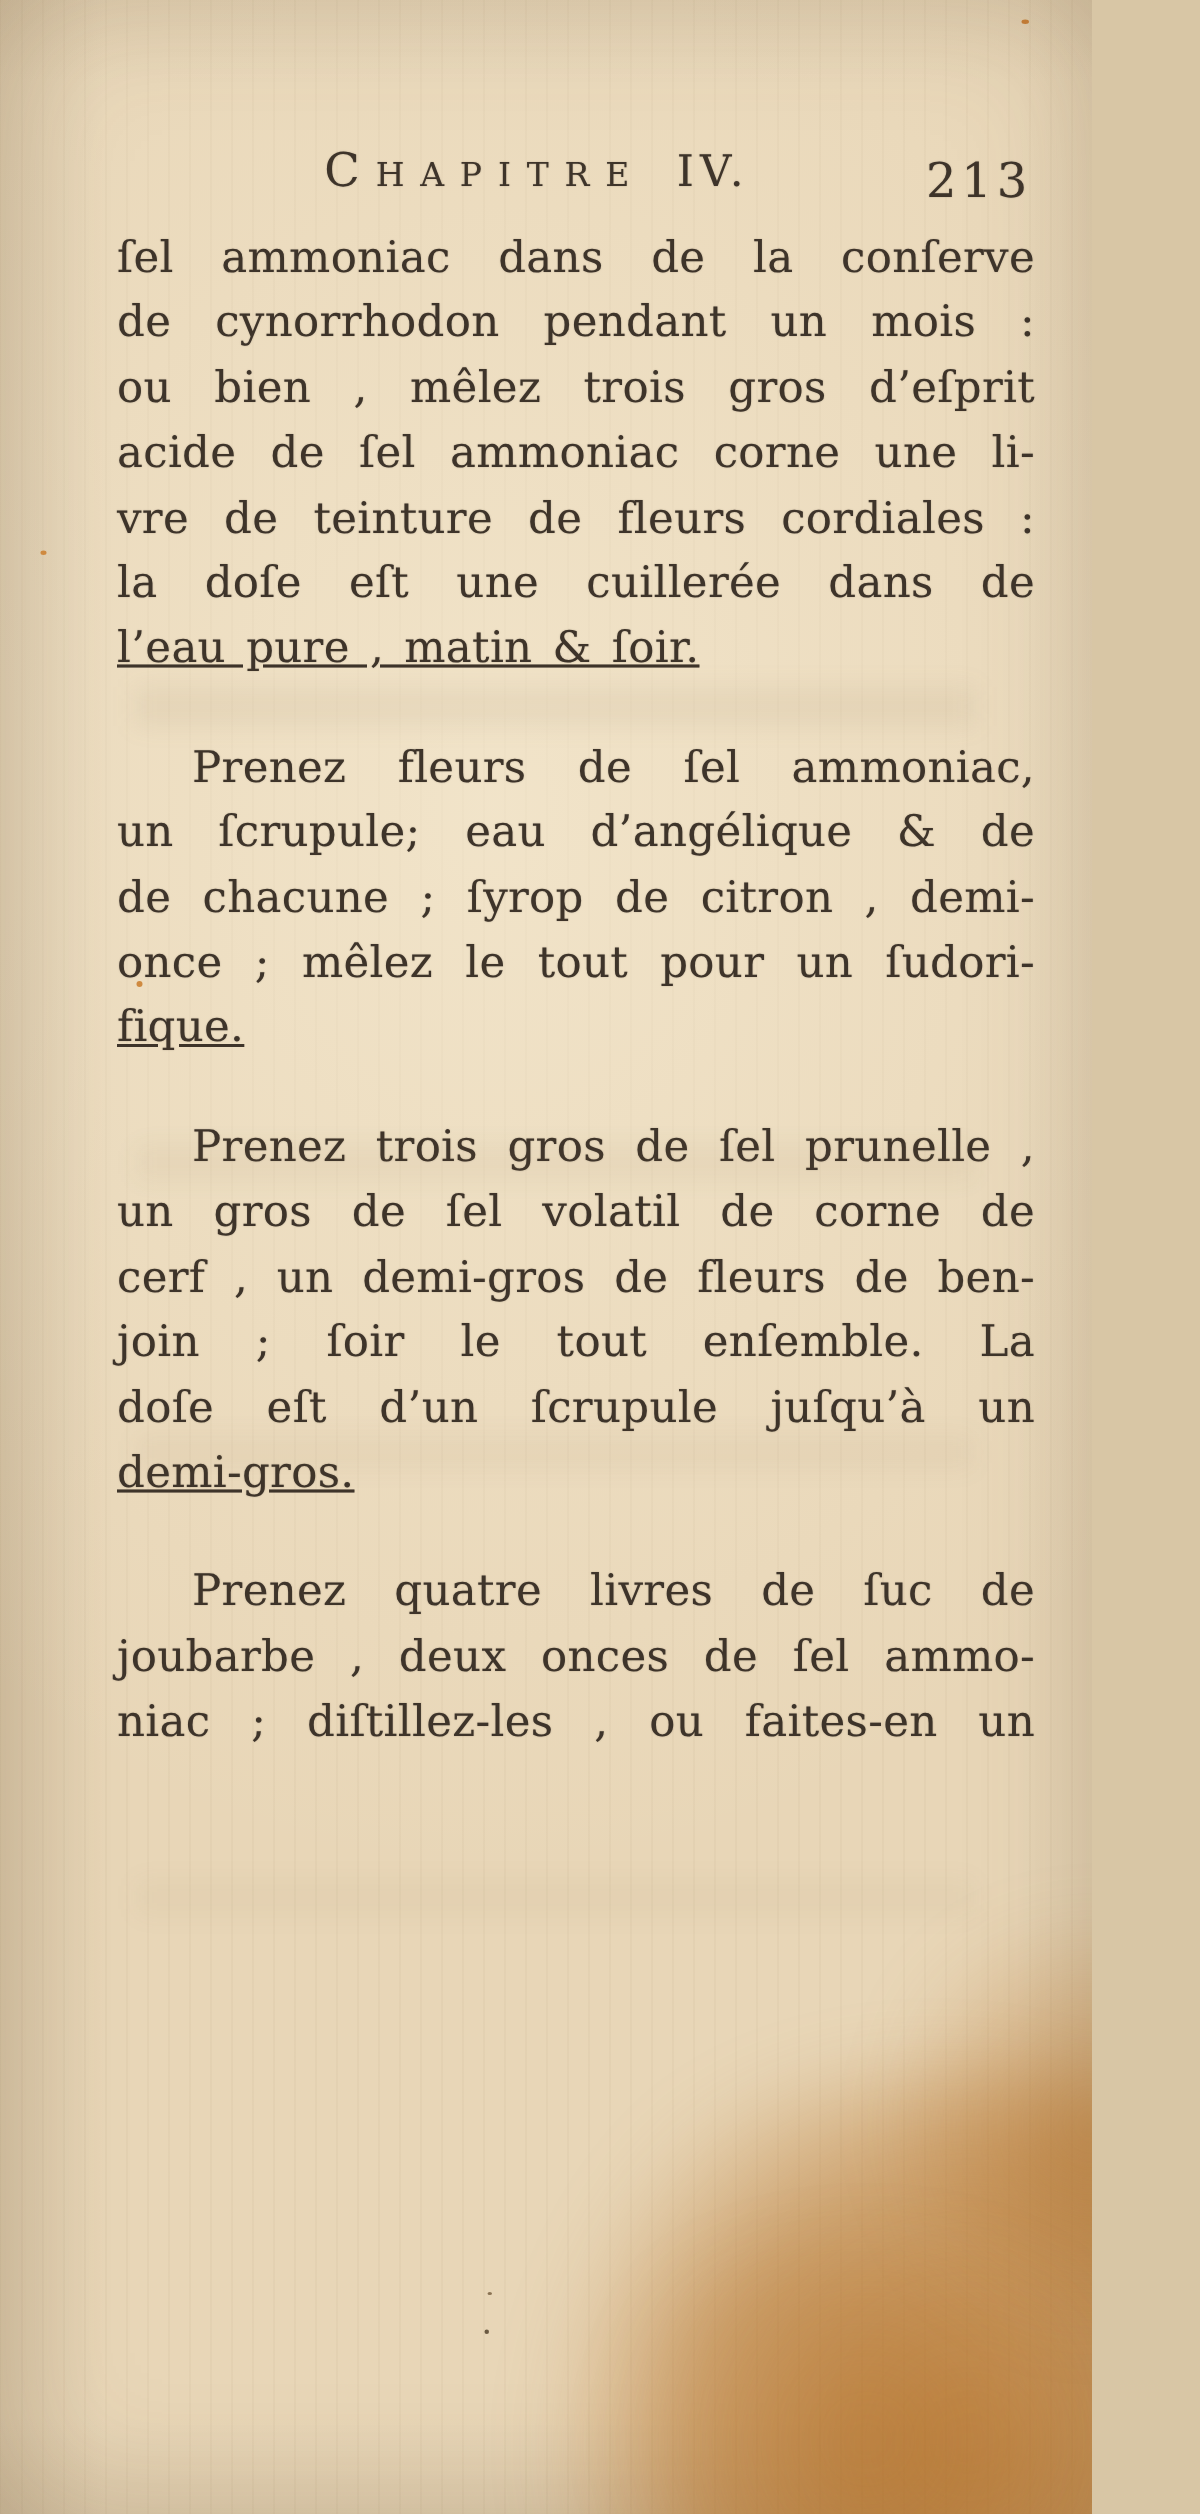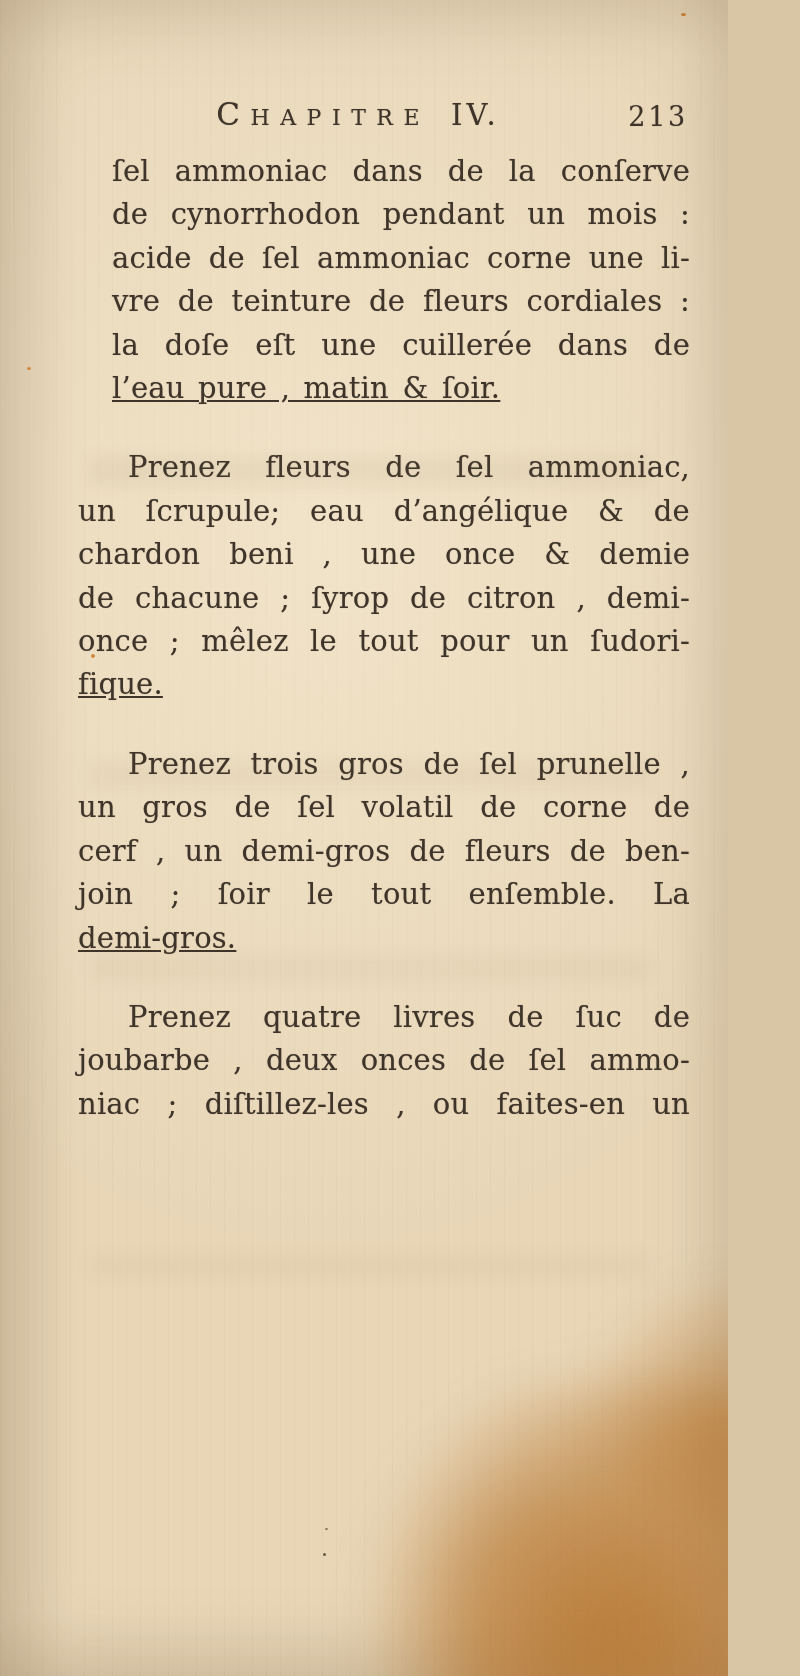--- a/index.html
+++ b/index.html
@@ -43,31 +43,31 @@
 
   .header { position:absolute; left:78px; top:96px; width:612px; height:46px; }
   .chapter-heading {
     position:absolute; left:50%; top:0;
     transform:translateX(-50%) translateX(-26px);
     white-space:nowrap;
     text-shadow: 0 0 1px rgba(62,52,42,0.35);
   }
   .chap-word { font-variant:small-caps; font-size:31px; letter-spacing:0.34em; }
   .chap-num  { font-size:29px; letter-spacing:0.14em; margin-left:0.55em; }
-  .folio { position:absolute; right:2px; top:5px; font-size:27px; letter-spacing:0.1em;
+  .folio { position:absolute; right:2px; top:5px; font-size:32px; letter-spacing:0.1em;
     text-shadow: 0 0 1px rgba(62,52,42,0.35); }
 
   .body-text {
     position:absolute; left:78px; top:150px; width:612px;
     font-size:29px; line-height:43.4px;
     word-spacing:0.14em; letter-spacing:0.2px;
     text-shadow: 0 0 1px rgba(62,52,42,0.35);
   }
   .paragraph { margin-top:36px; }
-  .paragraph:first-child { margin-top:0;margin-left:34px; }
+  .paragraph:first-child { margin-top:0; }
   .line { text-align:justify; text-align-last:justify; min-height:43.4px; }
   .line.last { text-align-last:left;text-decoration:underline; }
   .paragraph.indent .line:first-child { text-indent:50px; }
 </style>
 </head>
 <body>
 
 <div class="page">
 
   <div class="header">
@@ -75,38 +75,39 @@
       <span class="chap-word">Chapitre</span>
       <span class="chap-num">IV.</span>
     </div>
     <div class="folio">213</div>
   </div>
 
   <div class="body-text">
       <div class="paragraph">
         <div class="line">ſel ammoniac dans de la conſerve</div>
         <div class="line">de cynorrhodon pendant un mois :</div>
+        <div class="line">ou bien , mêlez trois gros d’eſprit</div>
         <div class="line">acide de ſel ammoniac corne une li-</div>
         <div class="line">vre de teinture de fleurs cordiales :</div>
         <div class="line">la doſe eſt une cuillerée dans de</div>
         <div class="line last">l’eau pure , matin &amp; ſoir.</div>
       </div>
       <div class="paragraph indent">
         <div class="line">Prenez fleurs de ſel ammoniac,</div>
         <div class="line">un ſcrupule; eau d’angélique &amp; de</div>
-        <div class="line">chardon beni , une once &amp; demie</div>
         <div class="line">de chacune ; ſyrop de citron , demi-</div>
         <div class="line">once ; mêlez le tout pour un ſudori-</div>
         <div class="line last">fique.</div>
       </div>
       <div class="paragraph indent">
         <div class="line">Prenez trois gros de ſel prunelle ,</div>
         <div class="line">un gros de ſel volatil de corne de</div>
         <div class="line">cerf , un demi-gros de fleurs de ben-</div>
         <div class="line">join ; ſoir le tout enſemble. La</div>
+        <div class="line">doſe eſt d’un ſcrupule juſqu’à un</div>
         <div class="line last">demi-gros.</div>
       </div>
       <div class="paragraph indent">
         <div class="line">Prenez quatre livres de ſuc de</div>
         <div class="line">joubarbe , deux onces de ſel ammo-</div>
         <div class="line">niac ; diſtillez-les , ou faites-en un</div>
       </div>
     </div>
 
   <div class="show-through" style="top:458px;"></div>

